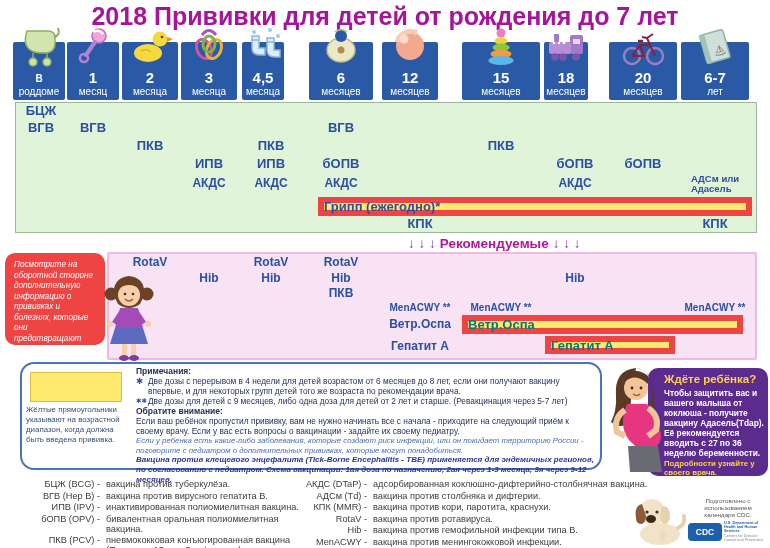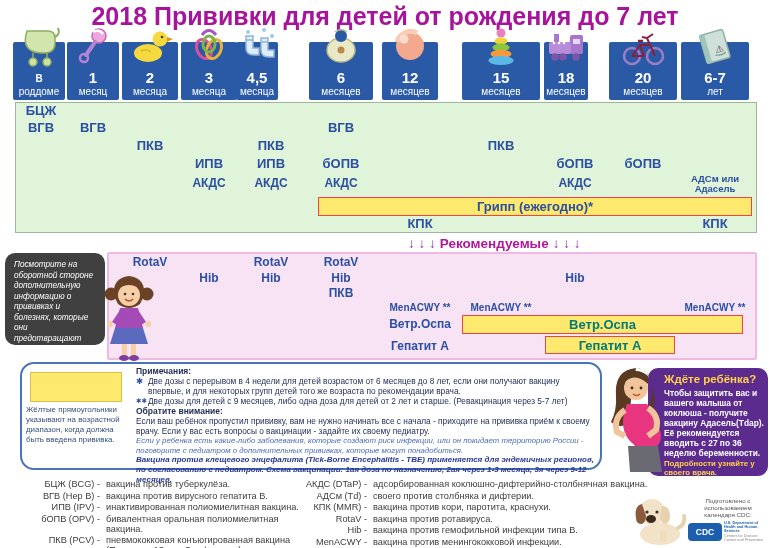--- a/index.html
+++ b/index.html
@@ -18,30 +18,30 @@
                color:#fff;font-size:10px;line-height:10px;white-space:nowrap;}
   
   #green-panel{position:absolute;left:15px;top:102px;width:742px;height:131px;
                background:#e0f4d9;border:1px solid #9cb89c;box-sizing:border-box;}
   #pink-panel{position:absolute;left:107px;top:252px;width:650px;height:108px;
               background:#f7e3f4;border:2px solid #efb9e2;box-sizing:border-box;border-radius:2px;}
   .vx{position:absolute;transform:translateX(-50%);font-weight:bold;color:#2b4fa2;
       font-size:13px;white-space:nowrap;line-height:14px;}
   .vx.sm{font-size:12px;}
   .vx.xs{font-size:10px;line-height:11px;}
-  .vx.tiny{font-size:9.5px;line-height:10px;text-align:center;}
-  .bar{position:absolute;background:#fce96d;border:1px solid #ef4444;box-sizing:border-box;
-       display:flex;align-items:center;justify-content:center;}
+  .vx.tiny{font-size:9.5px;line-height:10px;}
+  .bar{position:absolute;background:#fce96d;border:6px solid #ef4444;box-sizing:border-box;
+       display:flex;align-items:center;}
   .bar .bl{font-weight:bold;font-size:13px;color:#2b4fa2;white-space:nowrap;}
   .bar .teal{color:#00797c;}
   .divider-label{position:absolute;top:236px;font-size:13.5px;font-weight:bold;white-space:nowrap;}
   .g-arrow{color:#3cb41e;} .g-word{color:#3cb41e;padding:0 4px;}
   .p-arrow{color:#8d2fae;} .p-word{color:#b0189a;padding:0 4px;}
   
-  #bubble{position:absolute;left:5px;top:253px;width:100px;height:92px;background:#404040;
+  #bubble{position:absolute;left:5px;top:253px;width:100px;height:92px;background:#ef4444;
           border-radius:10px;box-sizing:border-box;padding:7px 10px 6px 9px;}
   #bubble span{font-size:8.2px;line-height:1.28;color:#ffffff;font-style:italic;display:block;}
   
   #notes-box{position:absolute;left:20px;top:362px;width:582px;height:108px;background:#fff;
              border:2px solid #4a74b8;border-radius:14px;box-sizing:border-box;}
   #legend-swatch{position:absolute;left:30px;top:372px;width:90px;height:28px;
                  background:#fce96d;border:1px solid #d8c145;}
   #legend-caption{position:absolute;left:26px;top:405px;width:102px;font-size:7.9px;
                   line-height:1.25;color:#35507a;}
   #notes-text{position:absolute;left:136px;top:366px;width:460px;color:#1e2a52;}
@@ -130,21 +130,21 @@
         <svg width="44" height="40" viewBox="0 0 44 40">
           <path d="M15 9 q7 -9 14 0" stroke="#a855c8" stroke-width="3" fill="none"></path>
           <ellipse cx="17" cy="23" rx="7" ry="10" fill="none" stroke="#d94f9e" stroke-width="3" transform="rotate(-24 17 23)"></ellipse>
           <ellipse cx="27" cy="23" rx="7" ry="10" fill="none" stroke="#e8b23c" stroke-width="3" transform="rotate(24 27 23)"></ellipse>
           <ellipse cx="22" cy="18" rx="6" ry="8" fill="none" stroke="#7fb347" stroke-width="3"></ellipse>
         </svg>
       </span>
     <span class="num">3</span>
     <span class="lbl">месяца</span>
   </div>
-  <div class="agecol" style="left:236px;width:42px">
+  <div class="agecol" style="left:242px;width:42px">
     <span class="icon">
         <svg width="46" height="40" viewBox="0 0 46 40">
           <circle cx="14" cy="6" r="2" fill="#9ecbe8"></circle>
           <circle cx="30" cy="4" r="2" fill="#9ecbe8"></circle>
           <circle cx="38" cy="10" r="2" fill="#9ecbe8"></circle>
           <path d="M12 10 v12 q0 7 8 7 h5 v-7 h-6 v-12 z" fill="#ddeefa" stroke="#8fb4d8" stroke-width="1.5"></path>
           <path d="M27 12 v12 q0 7 8 7 h5 v-7 h-6 v-12 z" fill="#ddeefa" stroke="#8fb4d8" stroke-width="1.5"></path>
           <line x1="12" y1="14" x2="19" y2="14" stroke="#8fb4d8" stroke-width="1.5"></line>
           <line x1="27" y1="16" x2="34" y2="16" stroke="#8fb4d8" stroke-width="1.5"></line>
         </svg>
@@ -320,21 +320,21 @@
     <div class="hd">Примечания:</div>
     <div class="note-row">
       <span class="mk">✱</span>
       <span class="tx">Две дозы с перерывом в 4 недели для детей возрастом от 6 месяцев до 8 лет, если они получают вакцину впервые, и для некоторых групп детей того же возраста по рекомендации врача.</span>
     </div>
     <div class="note-row">
       <span class="mk" style="font-size:6.5px">✱✱</span>
       <span class="tx">Две дозы для детей с 9 месяцев, либо одна доза для детей от 2 лет и старше. (Ревакцинация через 5-7 лет)</span>
     </div>
     <div class="hd">Обратите внимание:</div>
-    <div class="note-plain">Если ваш ребёнок пропустил прививку, вам не нужно начинать все с начала - приходите на прививка приём к своему врачу. Если у вас есть вопросы о вакцинации - задайте их своему педиатру.</div>
+    <div class="note-plain">Если ваш ребёнок пропустил прививку, вам не нужно начинать все с начала - приходите на следующий приём к своему врачу. Если у вас есть вопросы о вакцинации - задайте их своему педиатру.</div>
     <div class="note-italic">Если у ребенка есть какие-либо заболевания, которые создают риск инфекции, или он покидает территорию России - поговорите с педиатром о дополнительных прививках, которые могут понадобиться.</div>
     <div class="note-tbe">Вакцина против клещевого энцефалита (Tick-Borne Encephalitis - TBE) применяется для эндемичных регионов, по согласованию с педиатром. Схема вакцинации: 1ая доза по назначению, 2ая через 1-3 месяца, 3я через 9-12 месяцев.</div>
   </div>
 
   <div id="preg-box">
     <div class="hd">Ждёте ребёнка?</div>
     <div class="bd">Чтобы защитить вас и вашего малыша от коклюша - получите вакцину Адасель(Tdap). Её рекомендуется вводить с 27 по 36 неделю беременности.</div>
     <div class="ft">Подробности узнайте у своего врача.</div>
   </div>
   <div class="abs" style="left:600px;top:366px;z-index:3">
@@ -376,21 +376,21 @@
         <span class="gl-def">пневмококковая конъюгированная вакцина (Превенар 13 или Синфлорикс)</span>
       </div>
   </div>
   <div id="glossary-right">
     <div class="gl-row">
         <span class="gl-abbr">АКДС (DTaP) -</span>
         <span class="gl-def">адсорбированная коклюшно-дифтерийно-столбнячная вакцина.</span>
       </div>
     <div class="gl-row">
         <span class="gl-abbr">АДСм (Td) -</span>
-        <span class="gl-def">своего против столбняка и дифтерии.</span>
+        <span class="gl-def">вакцина против столбняка и дифтерии.</span>
       </div>
     <div class="gl-row">
         <span class="gl-abbr">КПК (MMR) -</span>
         <span class="gl-def">вакцина против кори, паротита, краснухи.</span>
       </div>
     <div class="gl-row">
         <span class="gl-abbr">RotaV -</span>
         <span class="gl-def">вакцина против ротавируса.</span>
       </div>
     <div class="gl-row">

